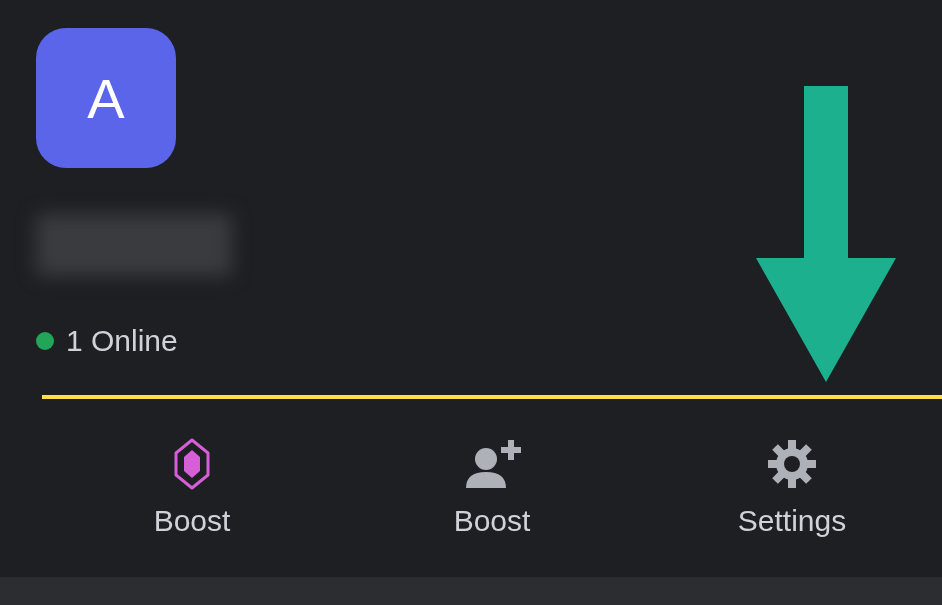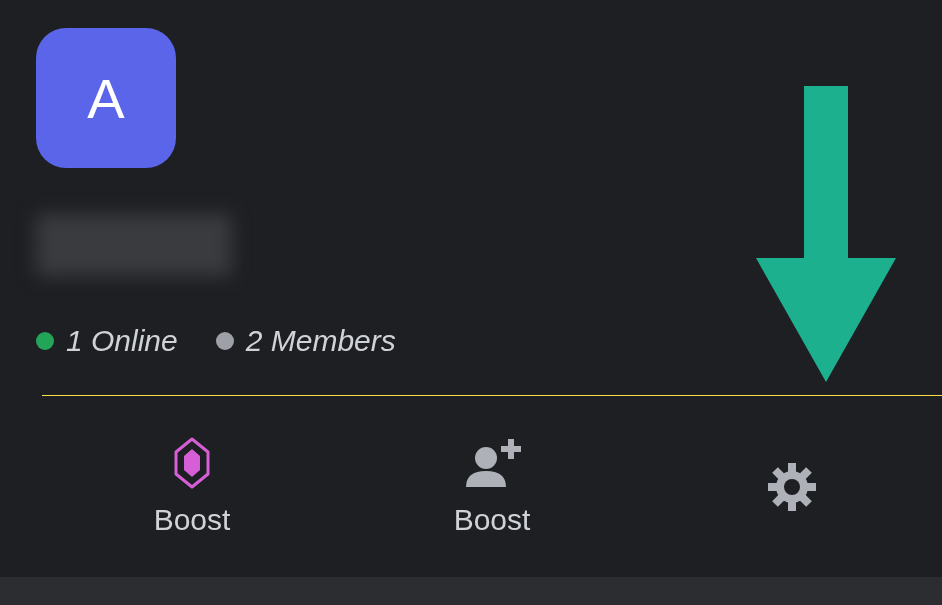--- a/index.html
+++ b/index.html
@@ -41,21 +41,20 @@
       filter: blur(9px);
       border-radius: 4px;
     }
     .status-row {
       display: flex;
       align-items: center;
       gap: 38px;
       margin-top: 48px;
       font-size: 30px;
       color: #cfd3d8;
-      font-style: italic;
     }
     .status-item {
       display: flex;
       align-items: center;
       gap: 12px;
     }
     .dot {
       width: 18px;
       height: 18px;
       border-radius: 50%;
@@ -67,21 +66,21 @@
       background: #9da1a7;
     }
     .arrow-indicator {
       position: absolute;
       top: 86px;
       left: 756px;
       pointer-events: none;
     }
     .actions-bar {
       height: 182px;
-      border-top: 1px solid #fde047;
+      border-top: 4px solid #fde047;
       display: flex;
       align-items: center;
       margin-left: 42px;
     }
     .action-item {
       flex: 1;
       display: flex;
       flex-direction: column;
       align-items: center;
       justify-content: center;
@@ -109,24 +108,20 @@
 
 <div class="header-area">
   <div class="server-icon">
     <span>A</span>
   </div>
   <div class="server-name"></div>
   <div class="status-row">
     <div class="status-item">
       <span class="dot dot-online"></span>
       <span>1 Online</span>
-    </div>
-    <div class="status-item">
-      <span class="dot dot-members"></span>
-      <span>2 Members</span>
     </div>
   </div>
 
   <div class="arrow-indicator">
     <svg width="140" height="300" viewBox="0 0 140 300">
       <path d="M48 0 L92 0 L92 172 L140 172 L70 296 L0 172 L48 172 Z" fill="#1cb08f"></path>
     </svg>
   </div>
 </div>
 
@@ -164,16 +159,17 @@
           <rect x="2" y="22" width="10" height="8"></rect>
           <rect x="40" y="22" width="10" height="8"></rect>
           <rect x="22" y="2" width="8" height="10" transform="rotate(45 26 26)"></rect>
           <rect x="22" y="40" width="8" height="10" transform="rotate(45 26 26)"></rect>
           <rect x="2" y="22" width="10" height="8" transform="rotate(45 26 26)"></rect>
           <rect x="40" y="22" width="10" height="8" transform="rotate(45 26 26)"></rect>
         </g>
         <circle cx="26" cy="26" r="8" fill="#1e1f22"></circle>
       </svg>
     </div>
+    <span class="action-label">Settings</span>
   </div>
 </div>
 
 <div class="bottom-strip"></div>
 
 </body></html>

